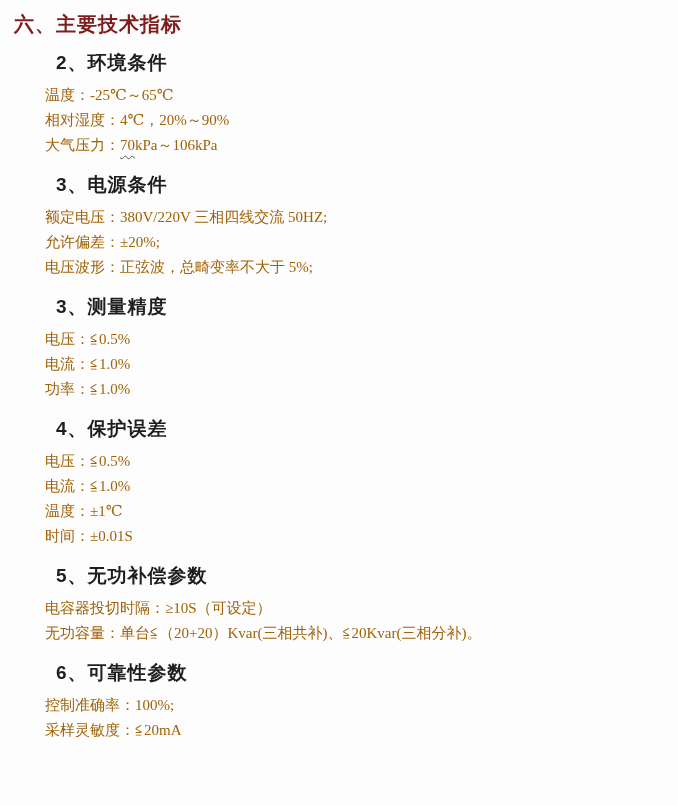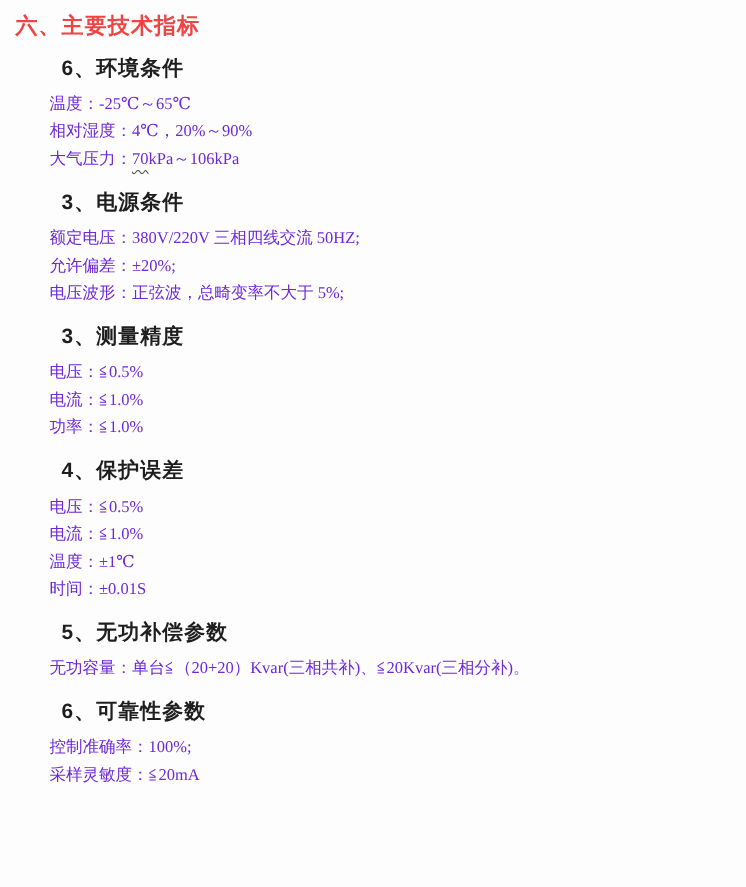--- a/index.html
+++ b/index.html
@@ -17,37 +17,37 @@
   .doc {
     padding: 13px 0 0 14px;
     width: 664px;
   }
   .doc-title {
     margin: 0 0 6px 0;
     font-family: "Liberation Sans", "DejaVu Sans", sans-serif;
     font-size: 20px;
     line-height: 23px;
     font-weight: bold;
-    color: #ef4444;
+    color: #7f1d1d;
     letter-spacing: 1px;
   }
   .section-heading {
     margin: 16px 0 9px 42px;
     font-family: "Liberation Sans", "DejaVu Sans", sans-serif;
     font-size: 19px;
     line-height: 22px;
     font-weight: bold;
     color: #1e1e1e;
     letter-spacing: 1px;
   }
   .line {
     margin: 0 0 0 31px;
     font-size: 15px;
     line-height: 25px;
-    color: #6d28d9;
+    color: #a16207;
     white-space: pre;
   }
   .u {
     text-decoration-thickness: 1px;
     text-decoration-color: #3a3a3a;
     text-underline-offset: 3px;
   }
   .wavy {
     text-decoration: underline wavy;
     text-decoration-thickness: 1px;
@@ -56,21 +56,21 @@
   }
 </style>
 </head>
 <body>
 
 <div class="doc">
 
   <h1 class="doc-title">六、主要技术指标</h1>
 
   <section>
-    <h2 class="section-heading">6、环境条件</h2>
+    <h2 class="section-heading">2、环境条件</h2>
     <p class="line">温度：-25℃～65℃</p>
     <p class="line">相对湿度：4℃，20%～90%</p>
     <p class="line"><span>大气压力：</span><span class="u"><span class="wavy">70</span><span>kPa</span></span><span>～106kPa</span></p>
   </section>
 
   <section>
     <h2 class="section-heading">3、电源条件</h2>
     <p class="line">额定电压：380V/220V 三相四线交流 50HZ;</p>
     <p class="line">允许偏差：±20%;</p>
     <p class="line">电压波形：正弦波，总畸变率不大于 5%;</p>
@@ -86,20 +86,21 @@
   <section>
     <h2 class="section-heading">4、保护误差</h2>
     <p class="line">电压：≦0.5%</p>
     <p class="line">电流：≦1.0%</p>
     <p class="line">温度：±1℃</p>
     <p class="line">时间：±0.01S</p>
   </section>
 
   <section>
     <h2 class="section-heading">5、无功补偿参数</h2>
+    <p class="line">电容器投切时隔：≥10S（可设定）</p>
     <p class="line">无功容量：单台≦（20+20）Kvar(三相共补)、≦20Kvar(三相分补)。</p>
   </section>
 
   <section>
     <h2 class="section-heading">6、可靠性参数</h2>
     <p class="line">控制准确率：100%;</p>
     <p class="line">采样灵敏度：≦20mA</p>
   </section>
 
 </div>

